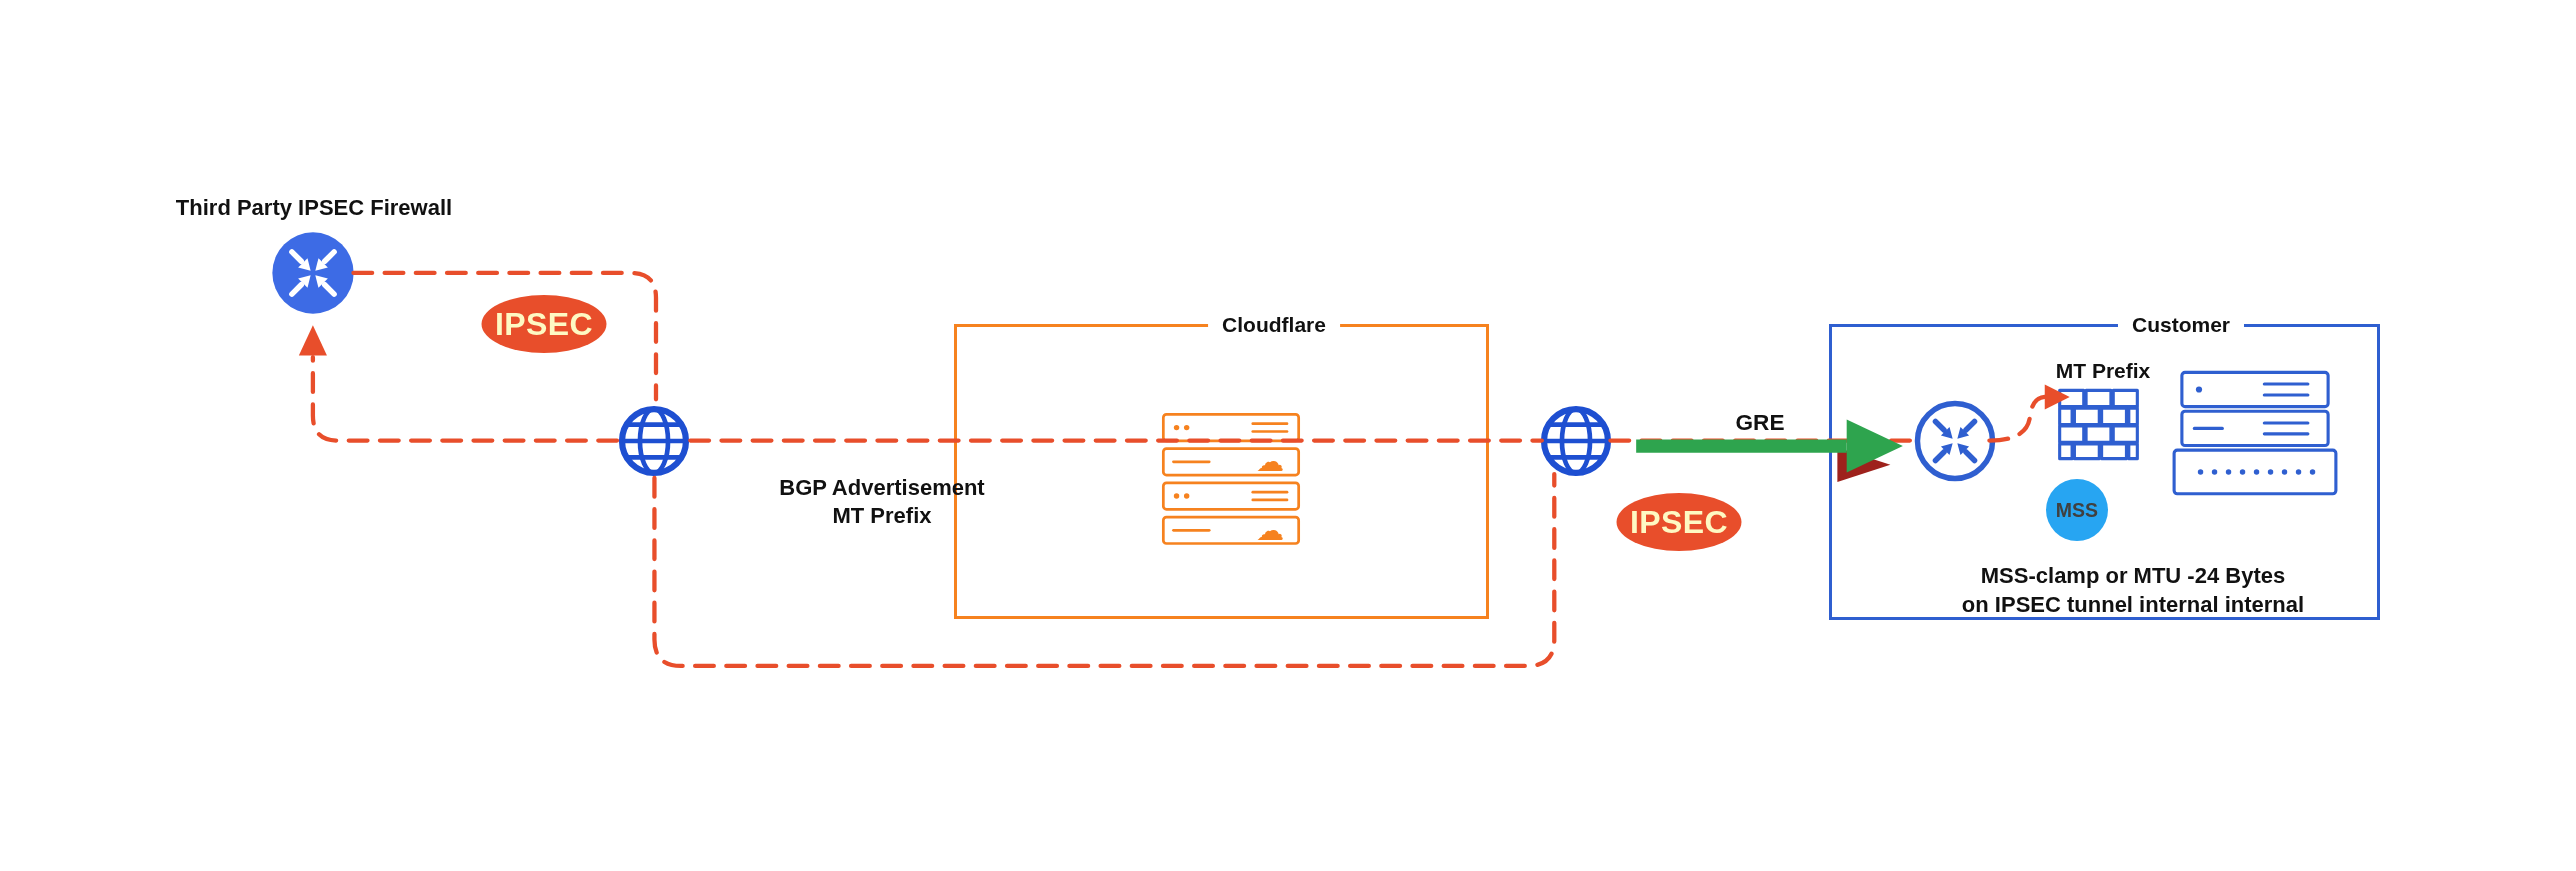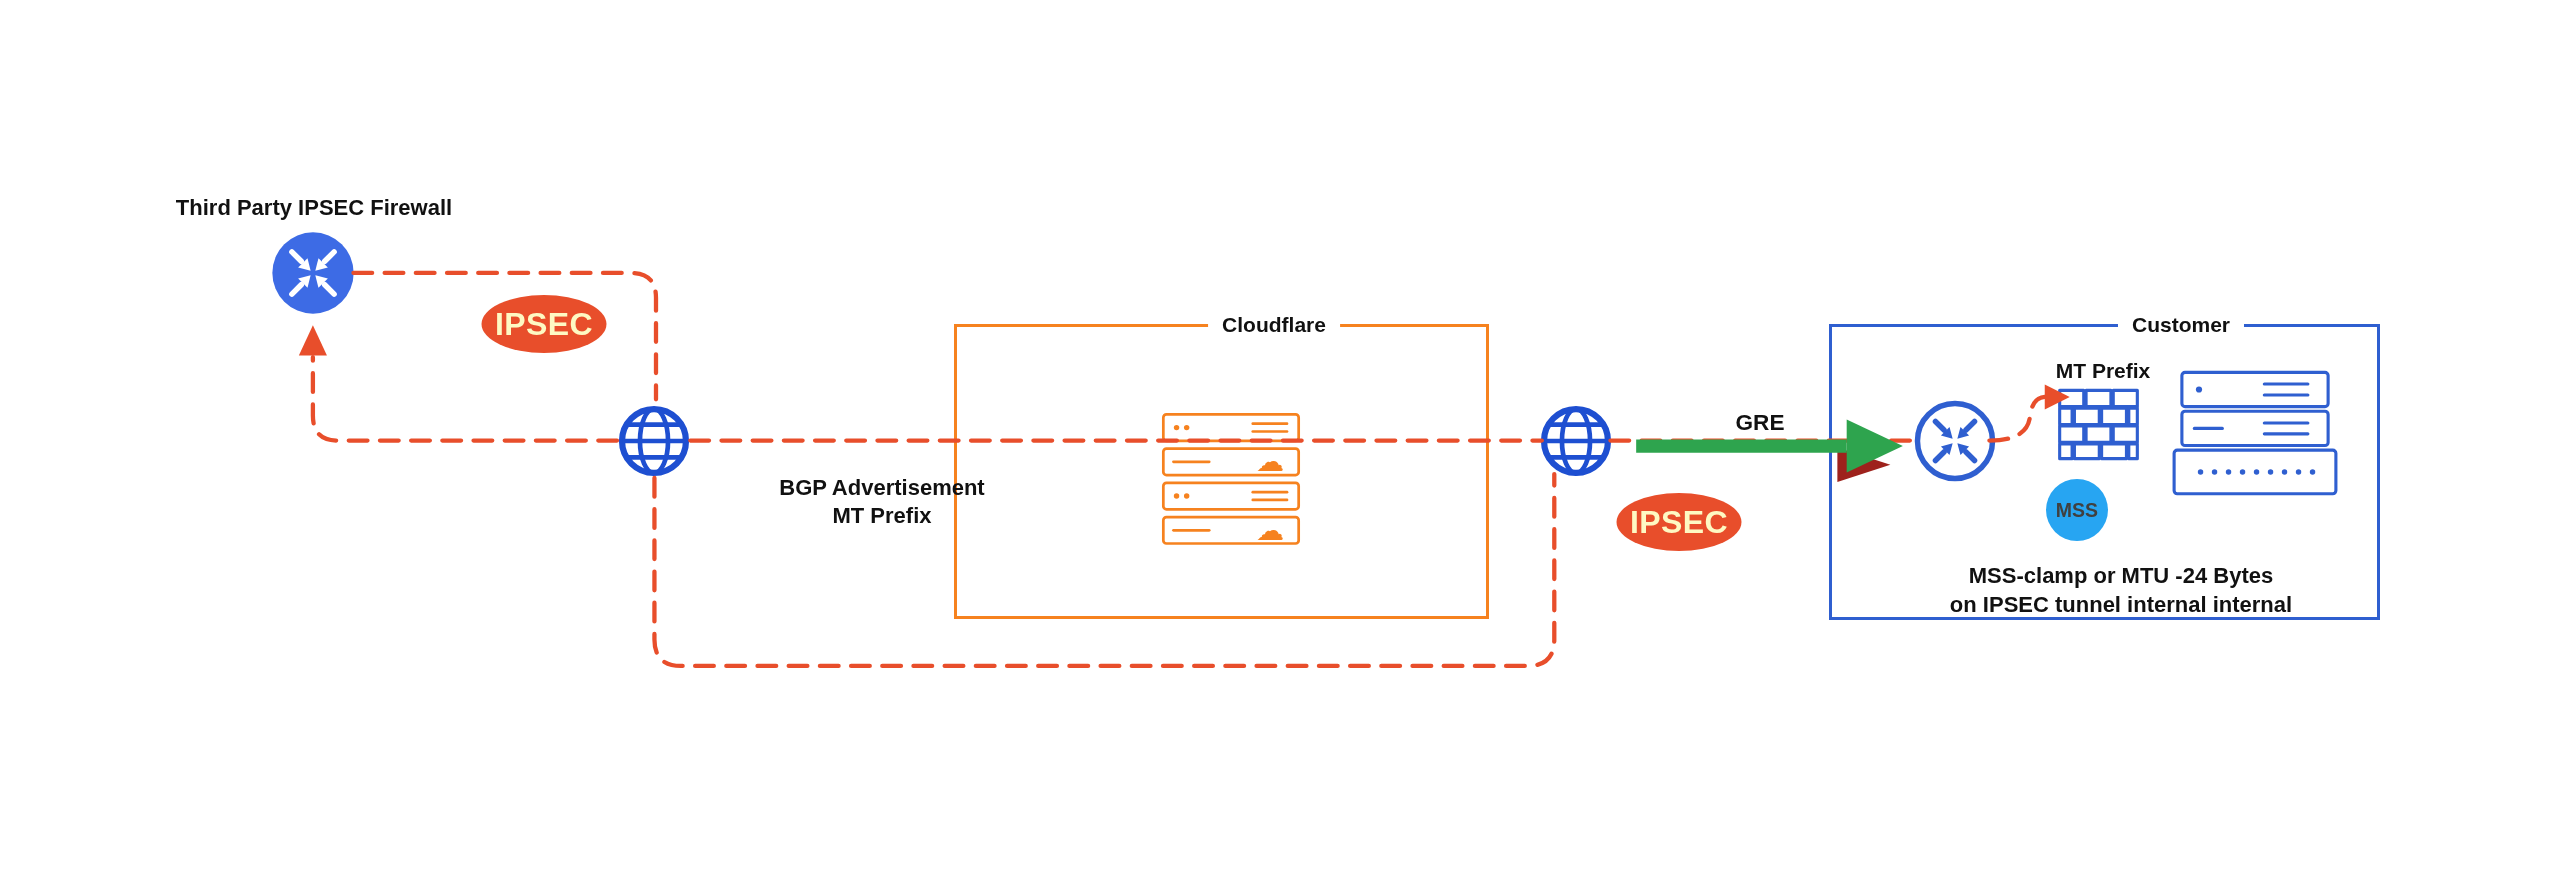--- a/index.html
+++ b/index.html
@@ -17,21 +17,21 @@
   body{background:#fff;font-family:"Liberation Sans",sans-serif;color:var(--text);}
   .stage{position:relative;width:2576px;height:871px;background:#fff;overflow:hidden;}
   .cf-box{position:absolute;left:954px;top:324px;width:535px;height:295px;border:3.1px solid var(--cloudflare-orange);background:transparent;}
   .cust-box{position:absolute;left:1829px;top:324px;width:551px;height:296px;border:3.1px solid var(--customer-blue);background:transparent;}
   .box-label{position:absolute;transform:translate(-50%,-50%);background:#fff;padding:1.6px 14px;font-size:21px;font-weight:700;white-space:nowrap;z-index:6;}
   .lbl{position:absolute;font-weight:700;color:var(--text);white-space:nowrap;z-index:6;}
   .centerxy{transform:translate(-50%,-50%);margin-left:20px;}
   .centerx{transform:translateX(-50%);}
   .pill{position:absolute;transform:translate(-50%,-50%);width:125px;height:58px;border-radius:50%;background:var(--tunnel-red);color:#fef9c3;display:flex;align-items:center;justify-content:center;font-size:32px;font-weight:700;letter-spacing:0.4px;z-index:6;}
   .badge-circle{position:absolute;transform:translate(-50%,-50%);width:62px;height:62px;border-radius:50%;background:var(--badge-blue);color:#404040;display:flex;align-items:center;justify-content:center;font-size:19.5px;font-weight:700;z-index:6;}
-  .note{position:absolute;text-align:center;font-size:22px;font-weight:700;line-height:29px;color:var(--text);z-index:6;}
+  .note{position:absolute;text-align:center;font-size:22px;font-weight:700;line-height:29px;color:var(--text);z-index:6;margin-left:12px;}
   .bgp{position:absolute;text-align:center;font-size:22px;font-weight:700;line-height:28px;color:var(--text);z-index:6;}
 
   
   #wires{position:absolute;left:0;top:0;z-index:4;}
   .wire{fill:none;stroke:var(--tunnel-red);stroke-width:5.5;stroke-dasharray:24 16;stroke-linecap:round;stroke-linejoin:round;}
   .wire-head{fill:var(--tunnel-red);stroke:none;}
   .gre-shaft{fill:none;stroke:var(--gre-green);stroke-width:17;}
   .gre-head{fill:var(--gre-green);}
   .shadow-head{fill:var(--dark-red);}
 

